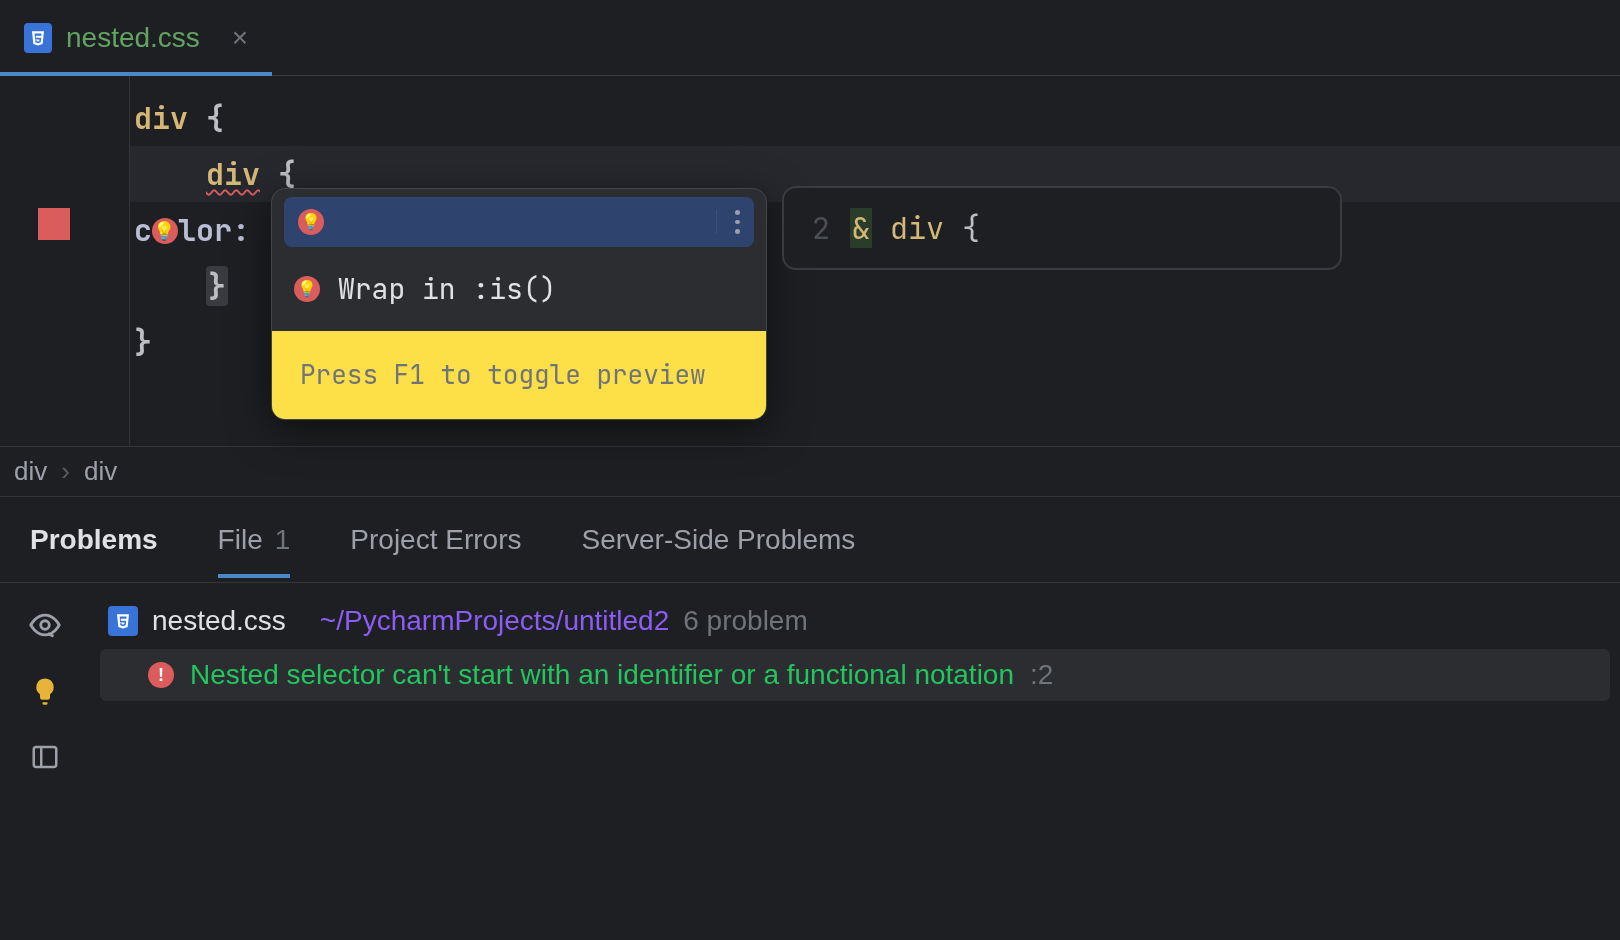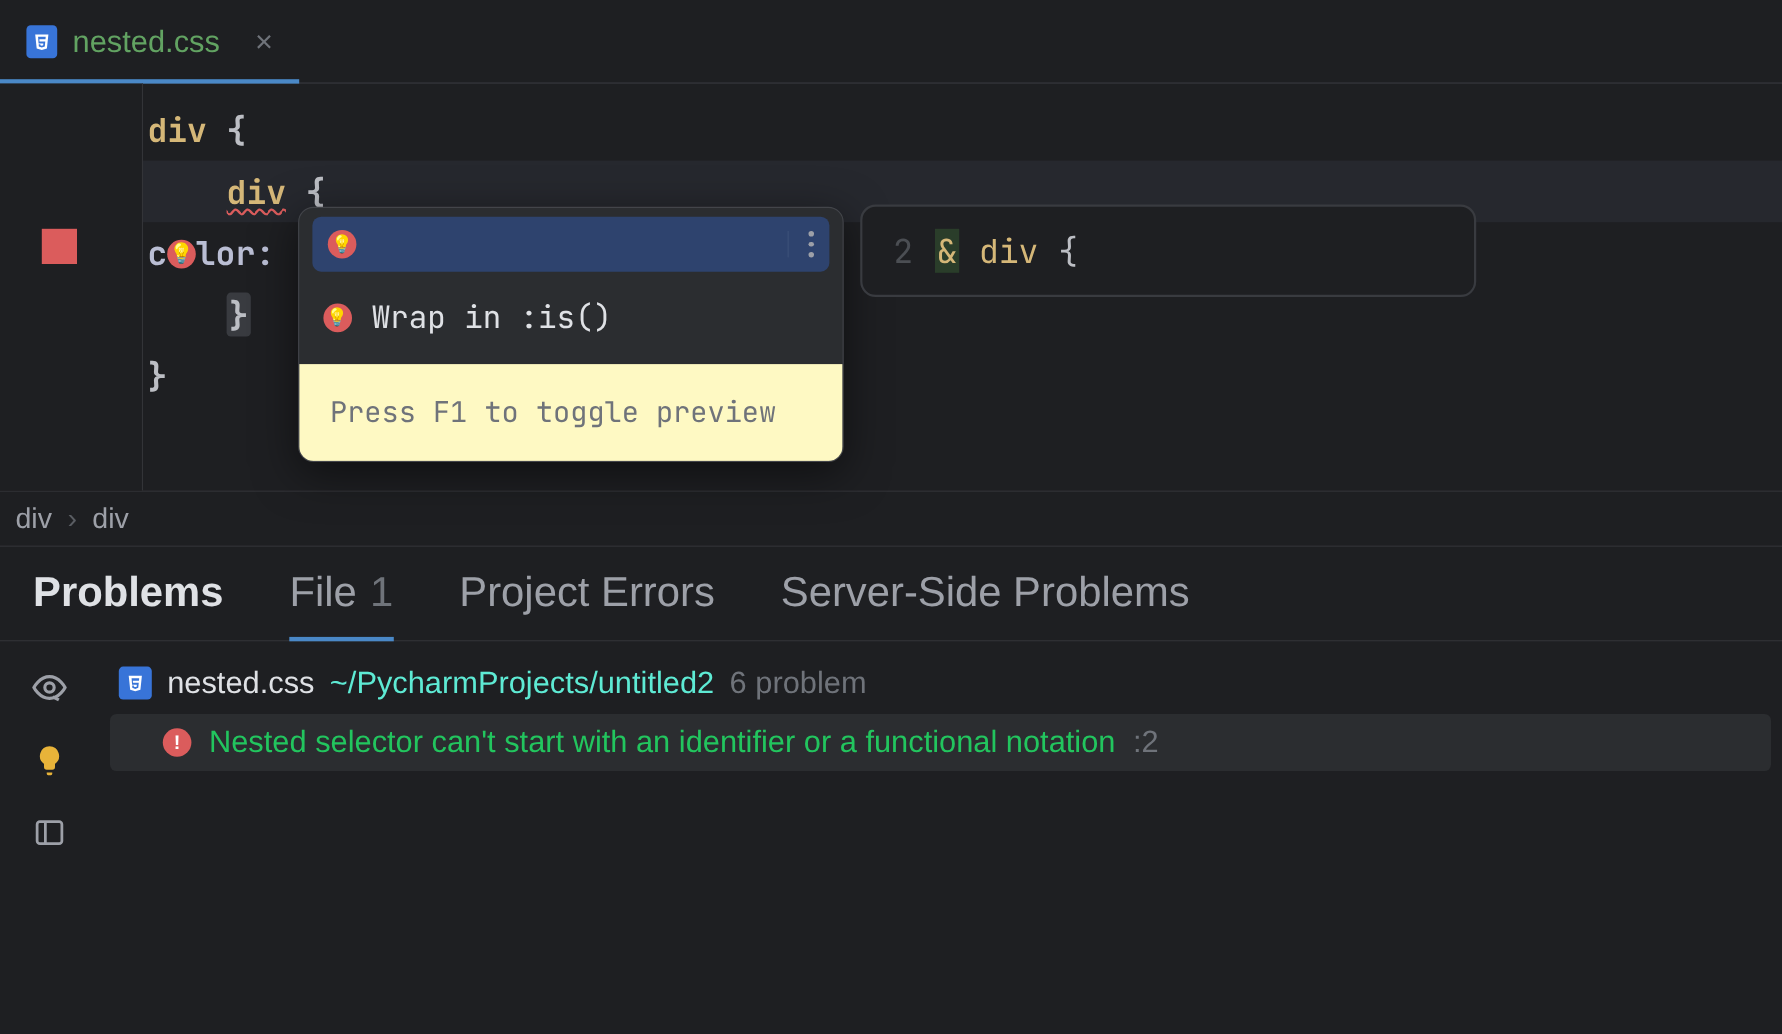--- a/index.html
+++ b/index.html
@@ -173,21 +173,21 @@
   height: 24px;
   justify-content: center;
 }
 .popup-more span {
   width: 5px;
   height: 5px;
   background: #9da0a8;
   border-radius: 50%;
 }
 .popup-footer {
-  background: #fef9c3;
+  background: #fde047;
   padding: 16px 28px;
   font-size: 26px;
   color: #6f737a;
 }
 
 
 .preview-box {
   position: absolute;
   top: 110px;
   left: 652px;
@@ -226,21 +226,21 @@
 .breadcrumb-sep { color: #5a5d63; }
 
 
 .problems-tabs {
   display: flex;
   height: 86px;
   align-items: center;
   padding: 0 30px;
   gap: 60px;
   border-top: 1px solid #333438;
-  font-size: 38px;
+  font-size: 28px;
 }
 .pt-item {
   color: #9da0a8;
   cursor: pointer;
   display: flex;
   align-items: center;
   gap: 12px;
   padding: 22px 0;
   position: relative;
 }
@@ -285,21 +285,21 @@
   padding: 16px 10px 0 10px;
 }
 .problem-file {
   display: flex;
   align-items: center;
   gap: 14px;
   font-size: 28px;
   padding: 6px 8px;
 }
 .pf-name { color: #dfe1e5; }
-.pf-path { color: #5eead4; }
+.pf-path { color: #8b5cf6; margin-left: 20px; }
 .pf-count { color: #6f737a; }
 .problem-row {
   display: flex;
   align-items: center;
   gap: 16px;
   font-size: 28px;
   padding: 10px 8px 10px 48px;
   background: #2b2d30;
   border-radius: 6px;
   margin-top: 6px;

